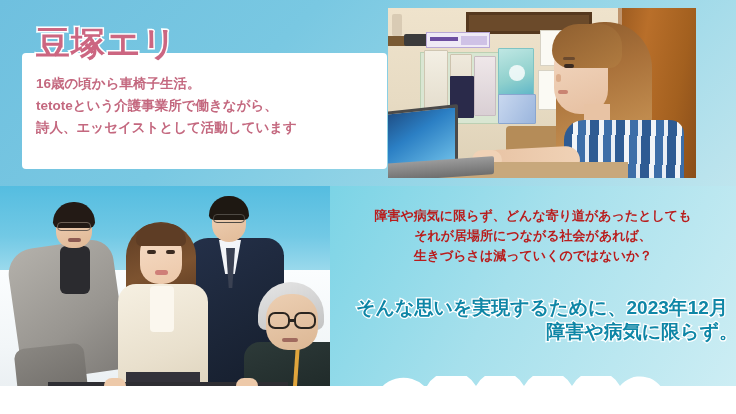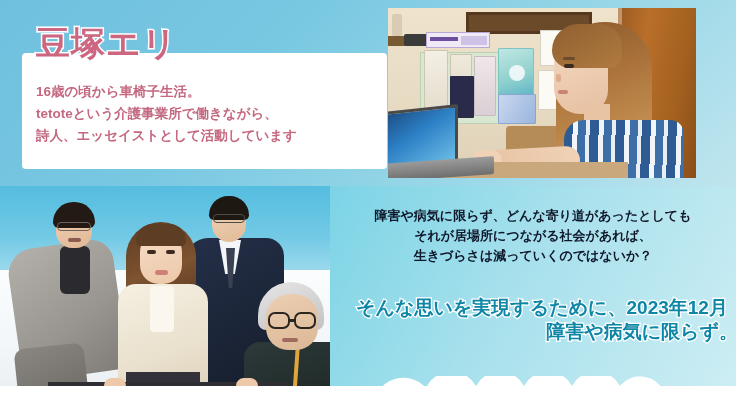--- a/index.html
+++ b/index.html
@@ -26,21 +26,21 @@
     position:absolute; left:36px; top:21px;
     font-size:34px; font-weight:bold; letter-spacing:1px;
     color:#cc6681;
     -webkit-text-stroke:3px #ffffff;
     paint-order:stroke fill;
     text-shadow:0 0 0 #fff;
     z-index:4;
     white-space:nowrap;
   }
   .profile-body{
-    position:absolute; left:36px; top:81px; width:345px;
+    position:absolute; left:36px; top:73px; width:345px;
     font-size:13.5px; line-height:1.62; color:#c4687f; font-weight:bold;
     white-space:nowrap;
   }
   .profile-body div{ letter-spacing:0px; }
 
   
   .photo-top{
     position:absolute; left:388px; top:8px; width:308px; height:170px;
     overflow:hidden; background:#d8c9a8;
   }
@@ -194,21 +194,21 @@
 
   
   .cloud-panel{
     position:absolute; left:318px; top:190px; width:418px; height:214px; z-index:3;
   }
   .cloud-panel svg{ display:block; width:100%; height:100%; }
 
   .quote{
     position:absolute; left:338px; top:206px; width:390px;
     text-align:center; z-index:5;
-    font-size:13px; line-height:1.52; font-weight:bold; color:#0f172a;
+    font-size:13px; line-height:1.52; font-weight:bold; color:#b91c1c;
     white-space:nowrap;
   }
   .cta{
     position:absolute; left:342px; top:296px; width:400px; z-index:5;
   }
   .cta-l1{
     font-size:19px; font-weight:bold; color:#0e86a6; letter-spacing:0px;
     text-align:center; white-space:nowrap; line-height:1.25;
     -webkit-text-stroke:2.5px #ffffff; paint-order:stroke fill;
   }

